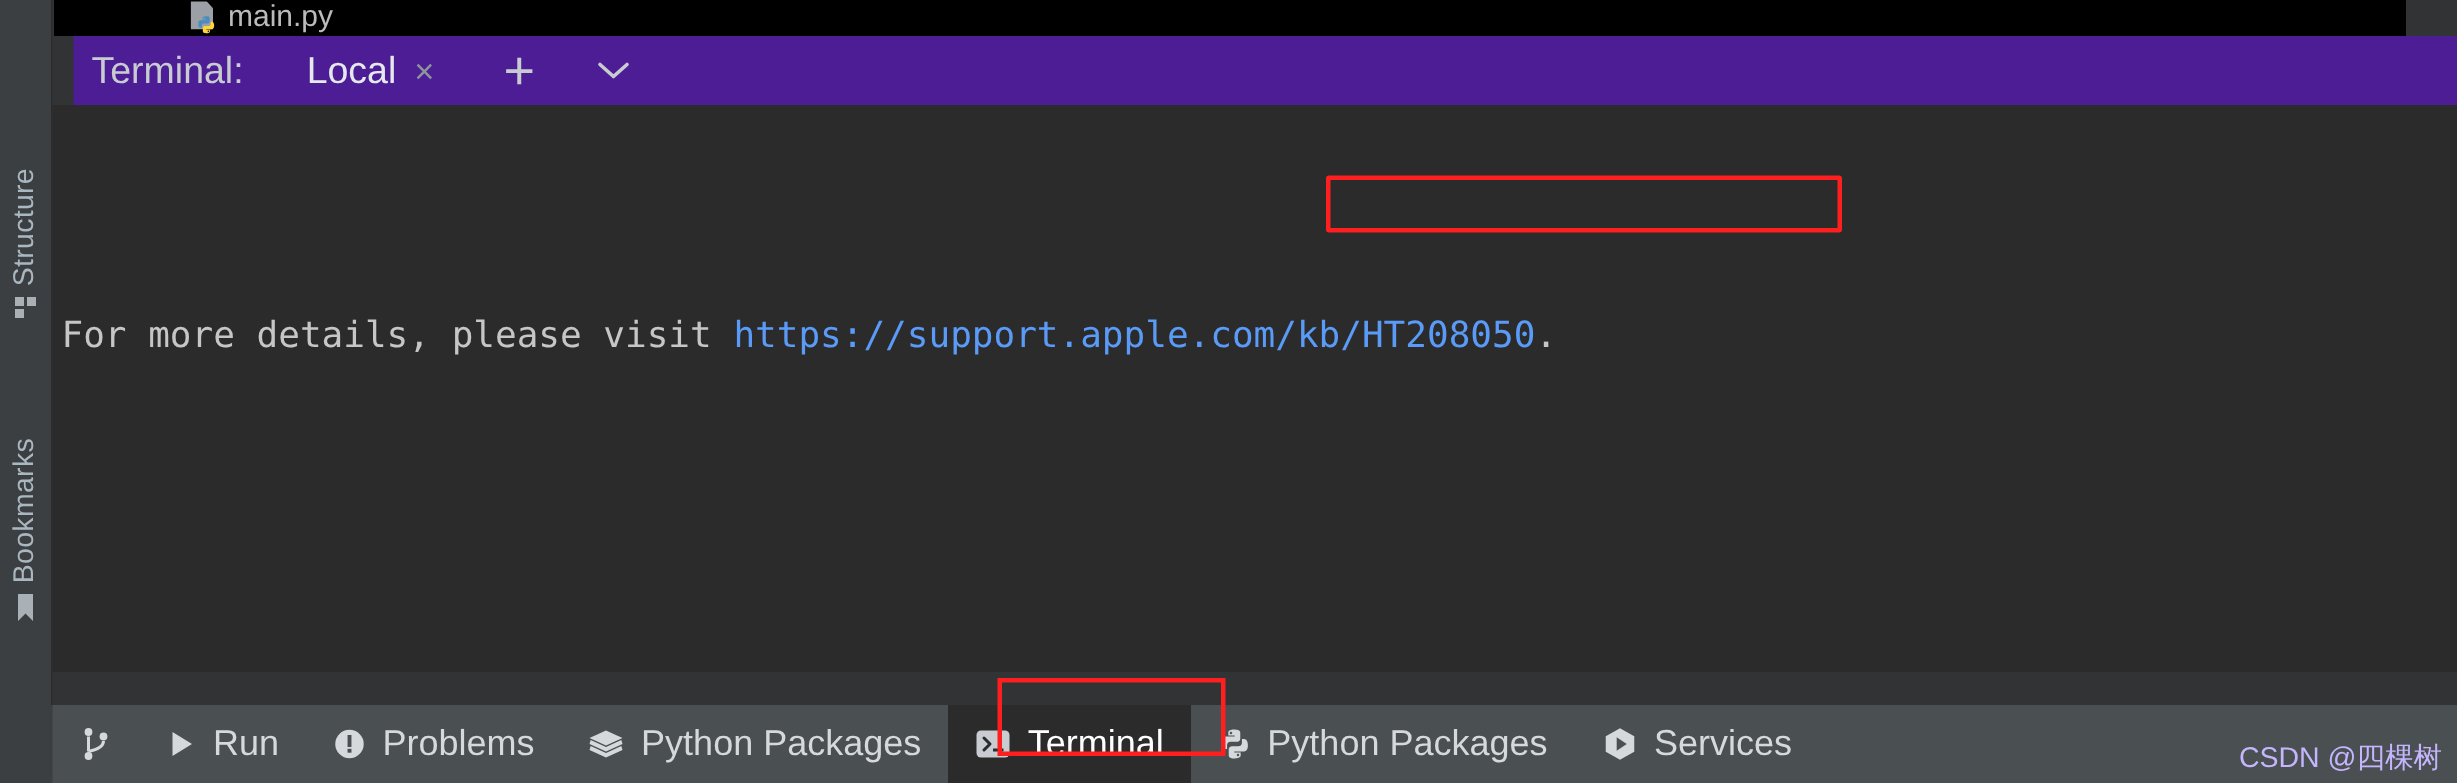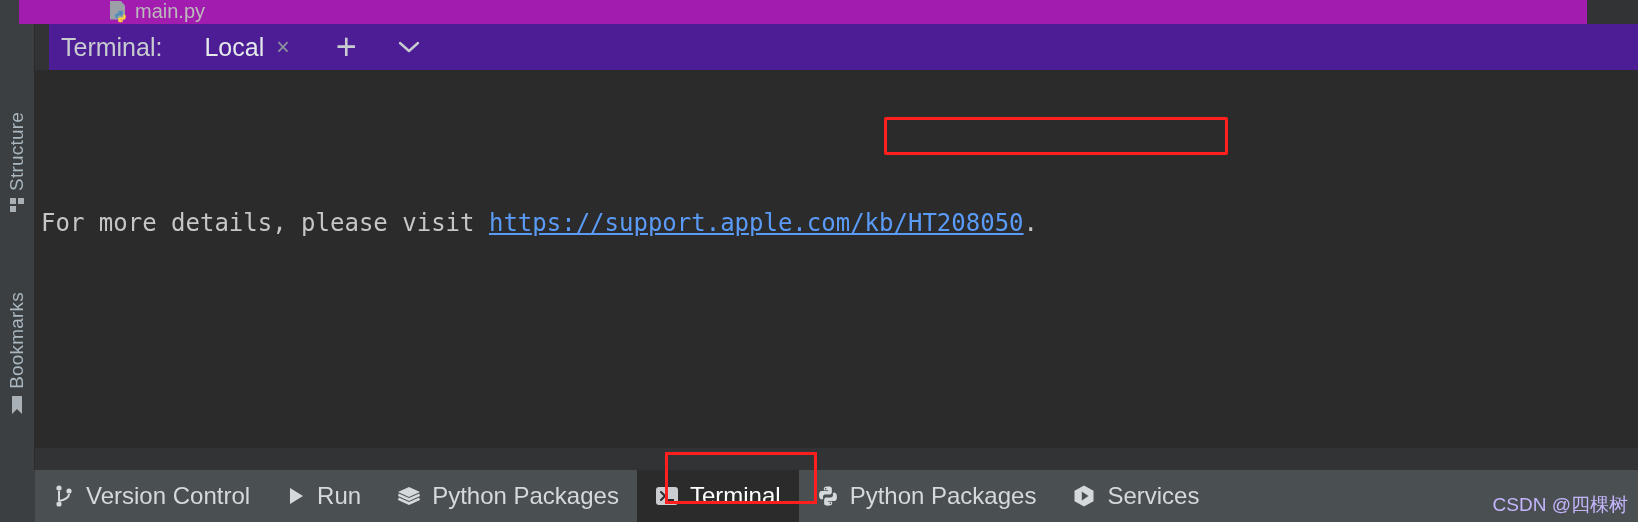--- a/index.html
+++ b/index.html
@@ -6,22 +6,22 @@
   html, body {
     width: 1638px; height: 522px;
     background: #313335;
     font-family: "Liberation Sans", sans-serif;
     overflow: hidden;
   }
   .root { position: relative; width: 1638px; height: 522px; }
 
   
   .editor-tabs {
-    position: absolute; left: 19px; top: 0; width: 1568px; height: 24px;
-    background: #a21caf;
+    position: absolute; left: 36px; top: 0; width: 1568px; height: 24px;
+    background: #000000;
     display: flex; align-items: flex-end;
     overflow: hidden;
   }
   .editor-tab {
     display: flex; align-items: center; gap: 6px;
     padding: 0 10px 1px 10px; height: 24px;
     color: #bbbbbb; font-size: 20px; white-space: nowrap;
     margin-left: 80px;
   }
   .pyfile-icon { position: relative; width: 20px; height: 22px; flex: none; }
@@ -84,21 +84,21 @@
     background: #2b2b2b;
     font-family: "DejaVu Sans Mono", "Liberation Mono", monospace;
     font-size: 24px;
     color: #c6c6c6;
     padding: 6px 0 0 6px;
     overflow: hidden;
     white-space: pre;
     line-height: 42px;
   }
   .term-line { height: 42px; white-space: pre; }
-  .lnk { color: #5b9bf8; text-decoration: underline; }
+  .lnk { color: #5b9bf8; }
   .redact {
     display: inline-block; background: #d5d5d5; height: 26px;
     vertical-align: -5px; border-radius: 1px;
   }
   .cmd-box {
     position: absolute; left: 884px; top: 117px;
     width: 344px; height: 38px;
     border: 3px solid #ff1f1f; border-radius: 2px;
     pointer-events: none;
   }
@@ -212,33 +212,42 @@
     <div class="tb-item">
       <span class="tb-ico">
         <svg width="22" height="24" viewBox="0 0 22 24">
           <circle cx="6" cy="4" r="2.6" fill="#d6d9dc"></circle>
           <circle cx="6" cy="20" r="2.6" fill="#d6d9dc"></circle>
           <circle cx="16" cy="7" r="2.6" fill="#d6d9dc"></circle>
           <path d="M6 7 V17" stroke="#d6d9dc" stroke-width="2" fill="none"></path>
           <path d="M16 10 q0 5 -10 7" stroke="#d6d9dc" stroke-width="2" fill="none"></path>
         </svg>
       </span>
-      <span>Version Control</span>
     </div>
 
     <div class="tb-item">
       <span class="tb-ico">
         <svg width="20" height="22" viewBox="0 0 20 22">
           <path d="M4 3 L17 11 L4 19 Z" fill="#d6d9dc"></path>
         </svg>
       </span>
       <span>Run</span>
     </div>
 
 
+    <div class="tb-item">
+      <span class="tb-ico">
+        <svg width="22" height="22" viewBox="0 0 22 22">
+          <circle cx="11" cy="11" r="9.5" fill="#d6d9dc"></circle>
+          <rect x="9.7" y="5" width="2.6" height="8" fill="#4a4f52"></rect>
+          <rect x="9.7" y="14.2" width="2.6" height="2.6" fill="#4a4f52"></rect>
+        </svg>
+      </span>
+      <span>Problems</span>
+    </div>
 
     <div class="tb-item">
       <span class="tb-ico">
         <svg width="24" height="22" viewBox="0 0 24 22">
           <path d="M12 2 L23 7 L12 12 L1 7 Z" fill="#d6d9dc"></path>
           <path d="M12 13 L22.2 8.4 L23 11 L12 16 L1 11 L1.8 8.4 Z" fill="#d6d9dc"></path>
           <path d="M12 17 L22.2 12.4 L23 15 L12 20 L1 15 L1.8 12.4 Z" fill="#d6d9dc"></path>
         </svg>
       </span>
       <span>Python Packages</span>

